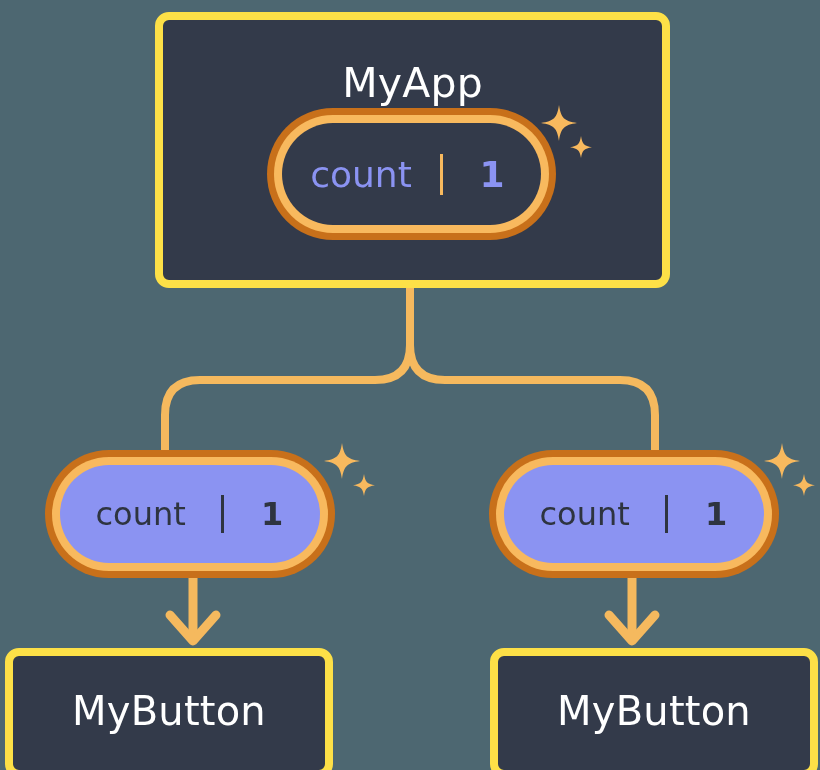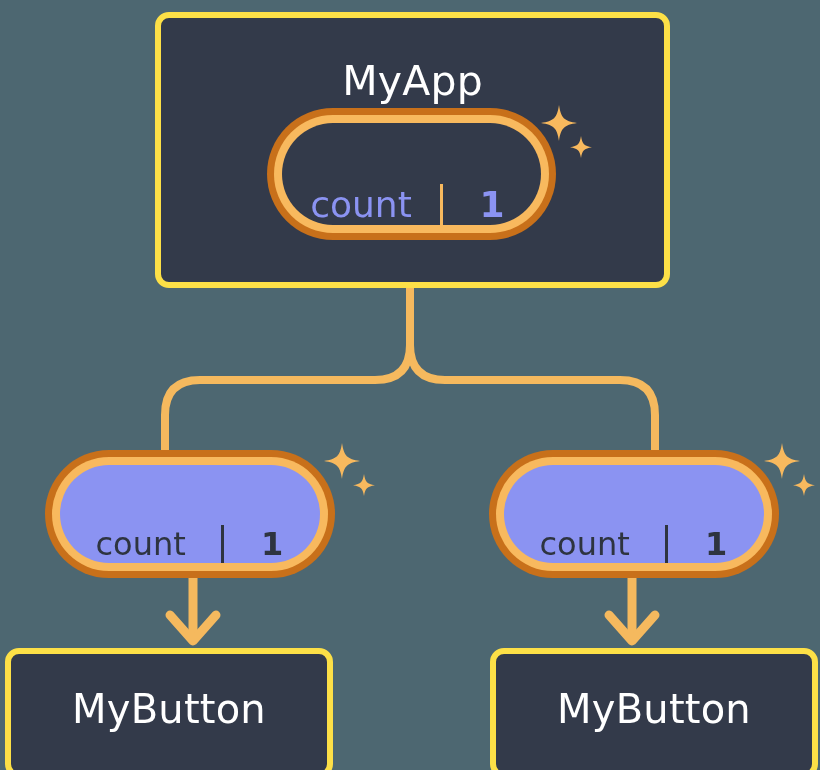--- a/index.html
+++ b/index.html
@@ -31,21 +31,21 @@
     height: 770px;
     z-index: 1;
     pointer-events: none;
   }
 
   
   .card {
     position: absolute;
     box-sizing: border-box;
     background: #333a4a;
-    border: 6px solid #fde047;
+    border: 8px solid #fde047;
     border-radius: 14px;
     z-index: 2;
   }
   .card-title {
     position: absolute;
     left: 0;
     right: 0;
     text-align: center;
     color: #ffffff;
     font-weight: 400;
@@ -98,21 +98,21 @@
     border-radius: 999px;
     background: #f8b95e;              
     padding: 8px;
     display: flex;
   }
   .pill-face {
     box-sizing: border-box;
     flex: 1;
     border-radius: 999px;
     display: flex;
-    align-items: flex-end;
+    align-items: center;
     overflow: hidden;
   }
   .pill-key,
   .pill-val {
     display: flex;
     align-items: center;
     justify-content: center;
     white-space: nowrap;
   }
 

